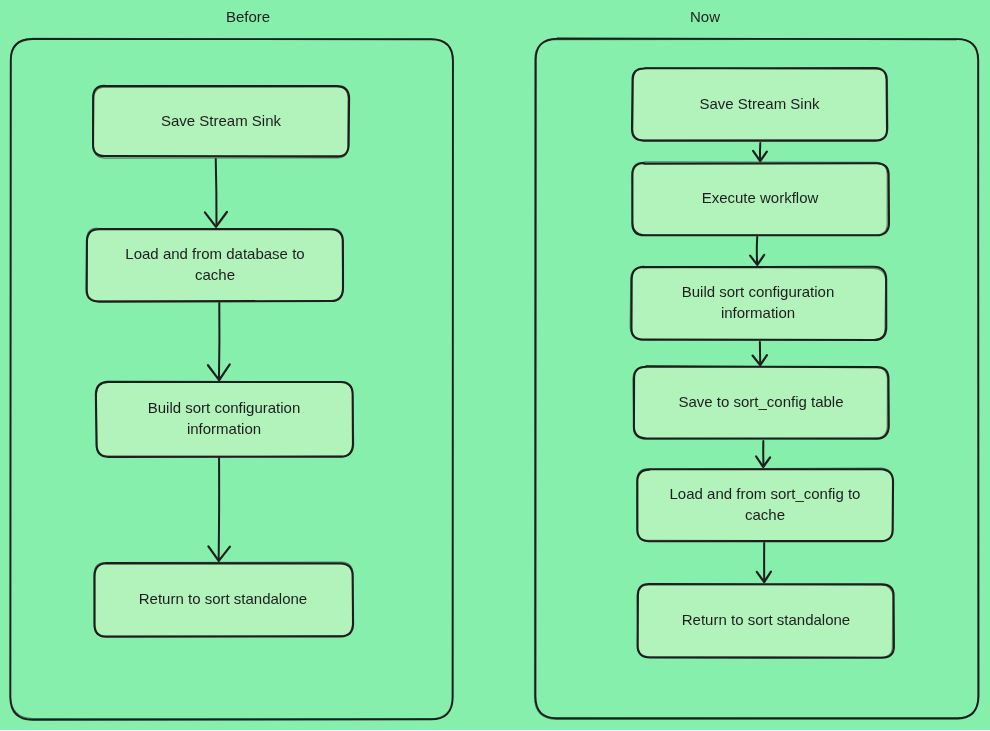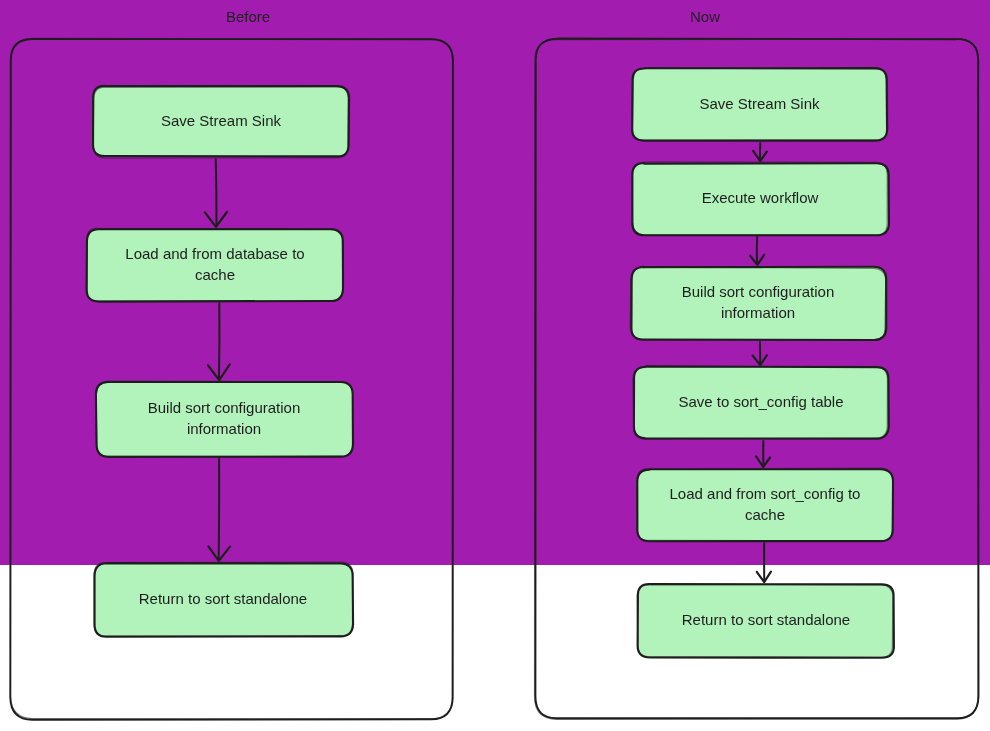--- a/index.html
+++ b/index.html
@@ -9,22 +9,22 @@
   }
   body {
     width: 990px;
     height: 731px;
     font-family: "Liberation Sans", sans-serif;
     overflow: hidden;
   }
   #canvas {
     position: relative;
     width: 990px;
-    height: 565px;
-    background: #a21caf;
+    height: 730px;
+    background: #86efac;
   }
   svg#diagram {
     position: absolute;
     inset: 0;
     width: 990px;
     height: 731px;
     display: block;
   }
   .panel-title {
     font-family: "Liberation Sans", sans-serif;

